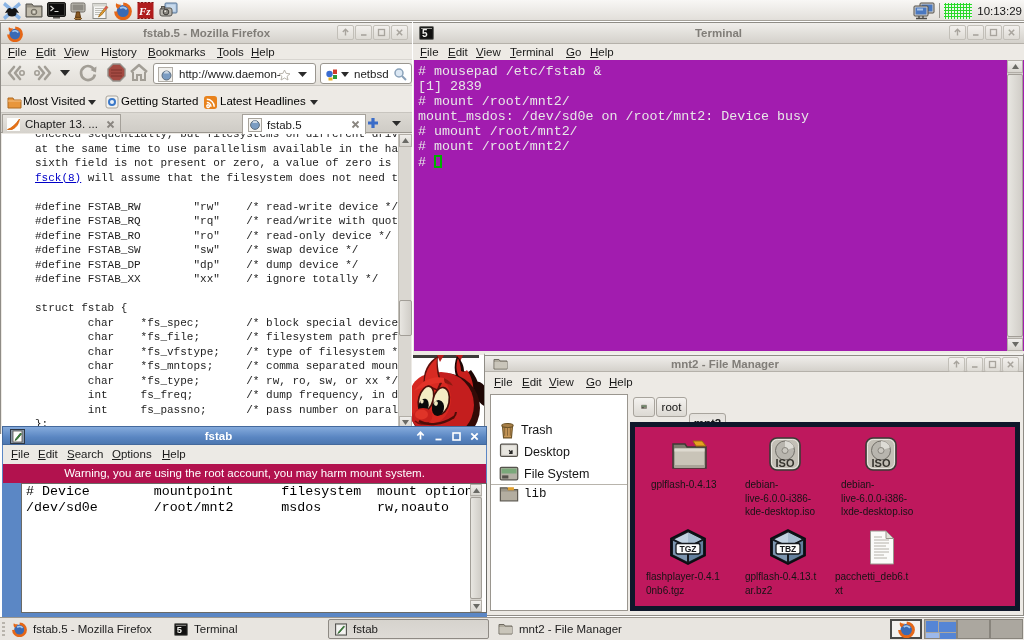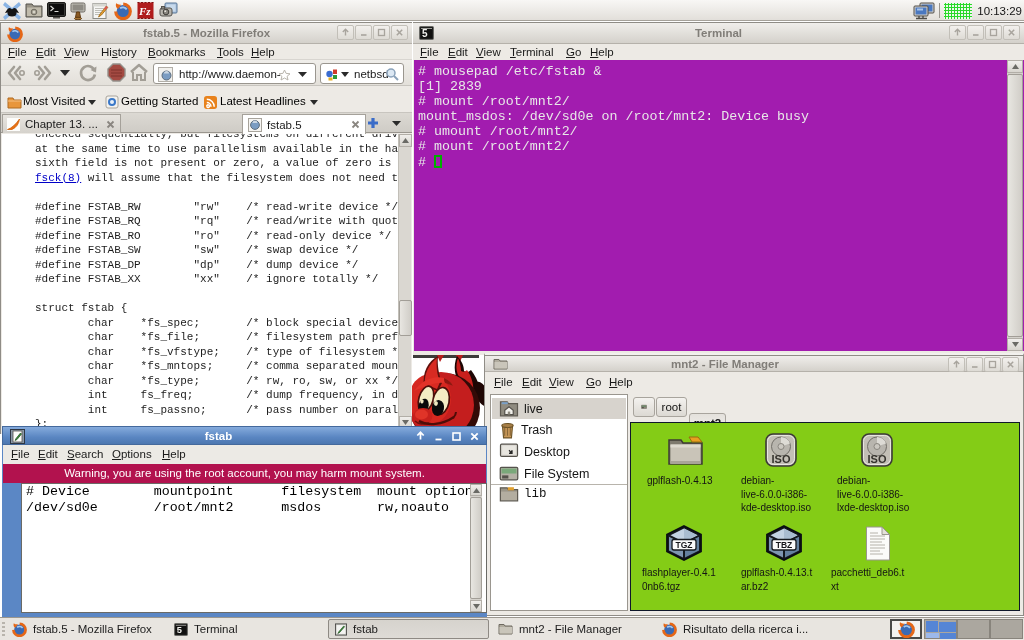--- a/index.html
+++ b/index.html
@@ -52,21 +52,21 @@
 #fm .tbar{height:17px;}
 #fm .tbar .ttl{top:2px;left:0;right:58px;}
 #fm .wbtns{top:1px;}
 #fm .mbar{height:21px;padding-top:9px;}
 #fmmain{position:absolute;left:5px;top:39px;right:3px;bottom:4px;}
 #fmside{position:absolute;left:0;top:0;width:138px;bottom:0;background:#fff;border:1px solid #9a968f;font-size:12.5px;color:#141414;}
 .srow{position:absolute;left:1px;right:1px;height:22px;display:flex;align-items:center;}
 .srow svg{margin:0 5px 0 7px;}
 .srow.sel{background:#d7d3cd;}
 #fmright{position:absolute;left:140px;top:0;right:0;bottom:0;}
-#fmview{position:absolute;left:0;top:28px;right:0;bottom:0;background:#84cc16;border:1px solid #0f172a;}
+#fmview{position:absolute;left:0;top:28px;right:0;bottom:0;background:#be185d;border:5px solid #0f172a;}
 .fbtn{position:absolute;top:3px;height:20px;background:linear-gradient(#f4f2ef,#dcd9d3);border:1px solid #a8a49d;border-radius:3px;display:flex;align-items:center;justify-content:center;font-size:11.5px;color:#141414;padding:0 7px;}
 .fbtn.cur{background:linear-gradient(#e4e1dc,#f2f0ed);font-weight:bold;margin-top:16px;}
 .lbl{font-size:10px;line-height:13.5px;color:#141414;text-align:left;white-space:pre;}
 
 #ed{left:2px;top:426px;width:485px;height:191px;z-index:20;background:#5b87c5;}
 #edtb{position:relative;height:19px;background:linear-gradient(#85abdc,#5a86c2 60%,#4c77b0);border:1px solid #44699c;}
 #edtb .ttl{position:absolute;left:0;right:52px;top:3px;text-align:center;font-weight:bold;font-size:11.5px;color:#fff;}
 #edmenu{position:absolute;left:1px;right:1px;top:19px;height:19px;background:#eceae5;font-size:11.5px;color:#1a1a1a;}
 #edwarn{position:absolute;left:1px;right:1px;top:38px;height:19px;background:#b2124e;color:#fff;font-size:11.5px;text-align:center;padding-top:3px;}
 #edtext{position:absolute;left:19px;top:57px;width:466px;bottom:4px;background:#fff;border:1px solid #6a6a66;overflow:hidden;}
@@ -192,21 +192,21 @@
             <path d="M4 4.5a2.5 2.5 0 0 1 5 0" fill="#cad6e2"></path>
           </svg></span>
       <span style="margin-left:25px;">http://www.daemon-</span>
       <svg class="abs" style="right:24px;top:5px;" width="13" height="12" viewBox="0 0 13 12">
           <path d="M6.5 1l1.6 3.4 3.9.4-2.9 2.5.9 3.7-3.5-2-3.5 2 .9-3.7L1 4.8l3.9-.4z" fill="#fff" stroke="#b8b4ac"></path>
         </svg>
       <svg class="abs" style="right:8px;top:8px;" width="9" height="5">
           <path d="M0 0h9L4.5 5Z" fill="#2a2a2a"></path>
         </svg>
     </div>
-    <div class="ubox" style="left:319px;top:3px;width:84px;height:21px;">
+    <div class="ubox" style="left:319px;top:3px;width:92px;height:21px;">
       <svg class="abs" style="left:4px;top:4px;" width="13" height="13">
           <rect width="13" height="13" fill="#fff"></rect>
           <circle cx="4.5" cy="6" r="3.2" fill="#3a6cd0"></circle>
           <rect x="8" y="1.5" width="4" height="4.5" fill="#d03a2a"></rect>
           <rect x="8" y="7" width="4" height="4" fill="#2a9a3a"></rect>
           <rect x="3.5" y="9.5" width="4" height="3" fill="#e8b020"></rect>
         </svg>
       <svg class="abs" style="left:20px;top:8px;" width="8" height="5">
           <path d="M0 0h8L4 5Z" fill="#2a2a2a"></path>
         </svg>
@@ -415,26 +415,20 @@
   </div>
   <div class="mbar" id="fmmenu">
     <span style="left:9px;"><u>F</u>ile</span>
       <span style="left:37px;"><u>E</u>dit</span>
       <span style="left:64px;"><u>V</u>iew</span>
       <span style="left:101px;"><u>G</u>o</span>
       <span style="left:124px;"><u>H</u>elp</span>
   </div>
   <div id="fmmain">
     <div id="fmside">
-      <div class="srow sel" style="top:3px;height:21px;"><svg width="20" height="17" viewBox="0 0 16 14">
-            <path d="M1 1.5h5.5l1 1.5H15V13H1Z" fill="#8f8b80" stroke="#5e5a52"></path>
-            <rect x="2" y="1.8" width="5" height="1.6" fill="#7aa0c8"></rect>
-            <path d="M4.5 8.5L8 5.5l3.5 3V12h-7Z" fill="#f2f1ec" stroke="#55524c"></path>
-            <rect x="7" y="9.5" width="2" height="2.5" fill="#8f8b80"></rect>
-          </svg>live</div>
       <div class="srow" style="top:24px;height:21px;"><svg width="17" height="18" viewBox="0 0 15 16">
             <path d="M3 4h9l-1 11H4Z" fill="#c89858" stroke="#6e5428"></path>
             <ellipse cx="7.5" cy="4" rx="5" ry="1.8" fill="#a88048" stroke="#6e5428"></ellipse>
             <path d="M5 6v7M7.5 6v7M10 6v7" stroke="#8a6838"></path>
           </svg>Trash</div>
       <div class="srow" style="top:46px;height:21px;"><svg width="20" height="17" viewBox="0 0 16 14">
             <rect x="1" y="1" width="14" height="10" rx="1" fill="#dcdad4" stroke="#55524c"></rect>
             <rect x="2.5" y="2.5" width="11" height="7" fill="#e8e6e0"></rect>
             <path d="M8 6l2.5 2.5M10.5 6v2.5h-2.5" stroke="#2a2a2a"></path>
           </svg>Desktop</div>
@@ -665,26 +659,20 @@
       </svg>Terminal</div>
   <div class="tkb pressed" style="left:328px;width:161px;"><svg width="12" height="13" viewBox="0 0 15 15">
         <rect x="0.5" y="0.5" width="14" height="14" fill="#c8c8c4" stroke="#3a3a38"></rect>
         <rect x="2" y="2" width="11" height="11" fill="#f4f4f2"></rect>
         <path d="M11 3L5 10l-1.5 2.5L6 11l6-7Z" fill="#3a8a3a" stroke="#1e4e1e" stroke-width="0.8"></path>
       </svg>fstab</div>
   <div class="tkb" style="left:492px;width:158px;"><svg width="15" height="12" viewBox="0 0 15 12">
         <path d="M1 1.5h5l1 1.5h7V11H1Z" fill="#b0ab9e" stroke="#6e6a60"></path>
         <path d="M1.5 4h12.5v6.5H1.5Z" fill="#c9c5ba"></path>
       </svg>mnt2 - File Manager</div>
-  <div class="tkb" style="left:656px;width:158px;"><svg width="15" height="15" viewBox="0 0 16 16">
-        <circle cx="8" cy="8.4" r="5.7" fill="#3a6ab5"></circle>
-        <path d="M5.4 5.6 a4.3 4.3 0 0 1 5.9 0.9" stroke="#a6c8ec" stroke-width="1.7" fill="none"></path>
-        <path d="M8.2 1.8 a6.5 6.5 0 1 1 -6.7 6.6" fill="none" stroke="#e56717" stroke-width="2.8"></path>
-        <path d="M3.4 6.2 Q0.9 4.3 1.9 1.2 Q3.7 2.8 6.4 2.4 L4.7 4.6 Z" fill="#e56717"></path>
-      </svg>Risultato della ricerca i...</div>
   <div id="tray">
       <svg width="17" height="17" viewBox="0 0 16 16">
         <circle cx="8" cy="8.4" r="5.7" fill="#3a6ab5"></circle>
         <path d="M5.4 5.6 a4.3 4.3 0 0 1 5.9 0.9" stroke="#a6c8ec" stroke-width="1.7" fill="none"></path>
         <path d="M8.2 1.8 a6.5 6.5 0 1 1 -6.7 6.6" fill="none" stroke="#e56717" stroke-width="2.8"></path>
         <path d="M3.4 6.2 Q0.9 4.3 1.9 1.2 Q3.7 2.8 6.4 2.4 L4.7 4.6 Z" fill="#e56717"></path>
       </svg>
     </div>
   <div id="pager">
     <div class="pcell">

